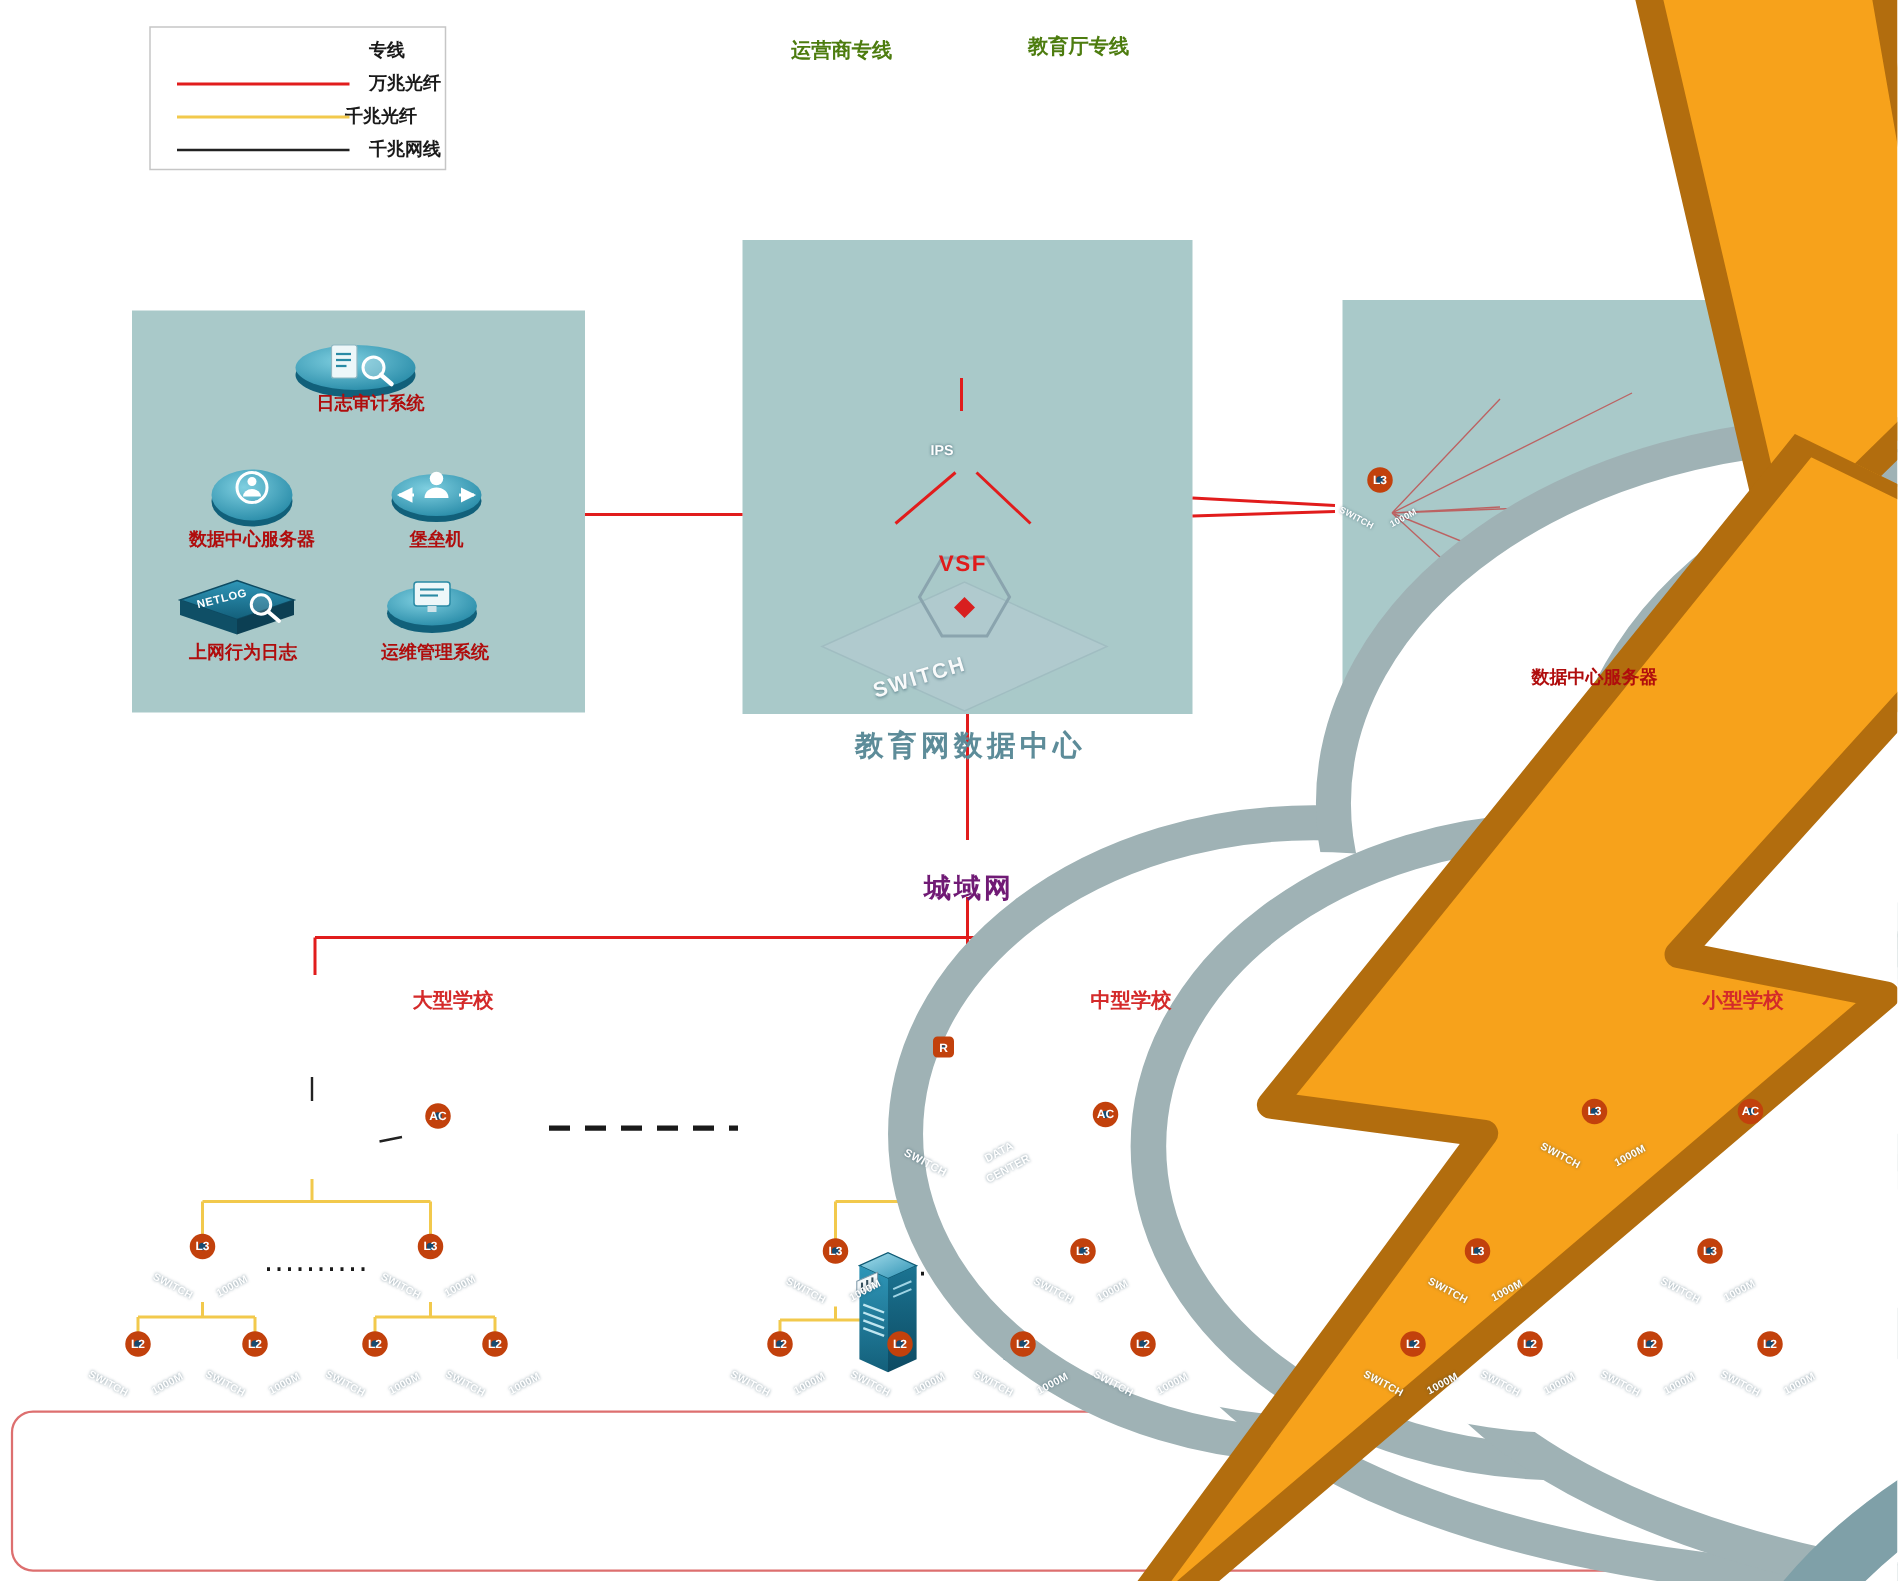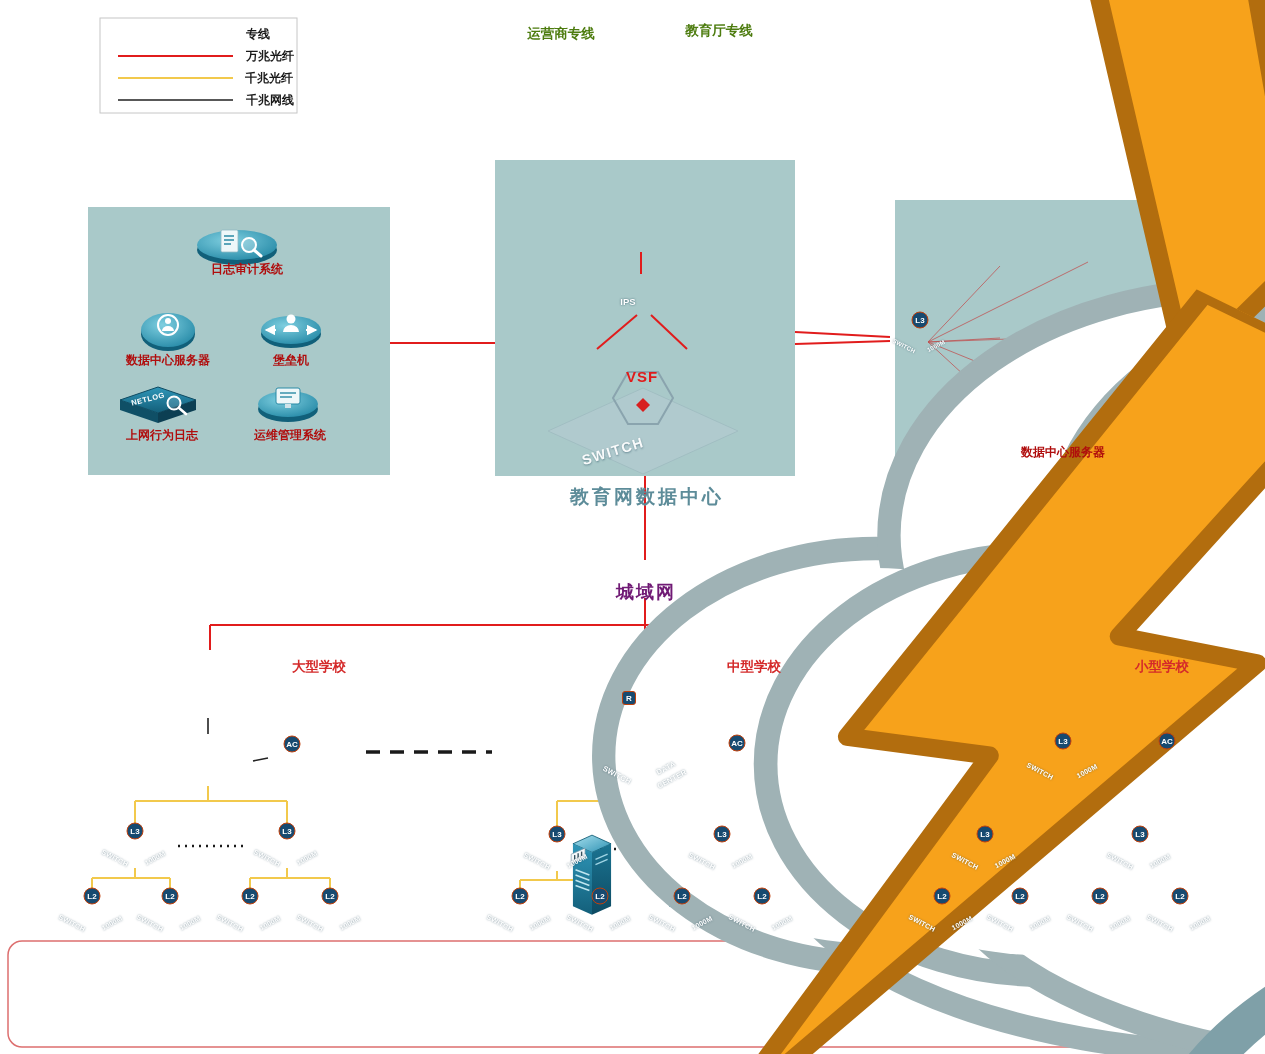--- a/index.html
+++ b/index.html
@@ -14,21 +14,21 @@
   .schoollbl{font:bold 13.5px "Liberation Sans",sans-serif;color:#d42a2a;}
   .vsf{font:bold 15px "Liberation Sans",sans-serif;color:#e01b1b;letter-spacing:1px;}
   .ips{font:bold 9.5px "Liberation Sans",sans-serif;color:#fff;text-shadow:0 0 2px rgba(10,50,70,.7);}
   .bigsw{font:bold 14px "Liberation Sans",sans-serif;color:rgba(255,255,255,.95);transform:translate(-50%,-50%) rotate(-17deg);letter-spacing:1.5px;text-shadow:0 1px 2px rgba(20,60,80,.45);}
   .netlog{font:bold 7.5px "Liberation Sans",sans-serif;color:#fff;transform:translate(-50%,-50%) rotate(-14deg);letter-spacing:.5px;}
   .swl{position:absolute;z-index:3;color:#fff;font:bold 7px "Liberation Sans",sans-serif;letter-spacing:.2px;white-space:nowrap;text-shadow:0 0 2px rgba(10,50,70,.55);}
   .swl.rl{transform:translate(-50%,-50%) rotate(28deg);}
   .swl.rr{transform:translate(-50%,-50%) rotate(-28deg);}
   .swl.sm{font-size:6px;}
   .swl.md{font-size:7.5px;}
-  .badge{position:absolute;z-index:3;transform:translate(-50%,-50%);width:17px;height:17px;border-radius:50%;background:#174a70;border:1px solid #c2410c;color:#fff;font:bold 8px "Liberation Sans",sans-serif;display:flex;align-items:center;justify-content:center;box-sizing:border-box;}
+  .badge{position:absolute;z-index:3;transform:translate(-50%,-50%);width:17px;height:17px;border-radius:50%;background:#174a70;border:6px solid #c2410c;color:#fff;font:bold 8px "Liberation Sans",sans-serif;display:flex;align-items:center;justify-content:center;box-sizing:border-box;}
   .badge.sq{border-radius:3px;width:14px;height:14px;}
 </style>
 </head>
 <body>
 
 <div id="canvas">
 
 <svg id="art" width="1265" height="1054" viewBox="0 0 1265 1054">
 <defs>
   <linearGradient id="gTop" x1="0" y1="0" x2="1" y2="1">
@@ -433,42 +433,42 @@
 <use href="#sym-cloud" transform="translate(647,0) scale(1.25)" style="color:#9fb2b5" stroke-width="1.8"></use>
 <use href="#sym-cloud" transform="translate(530,541) scale(1.92,1.5)" style="color:#7fa0a8" stroke-width="2.2"></use>
 
 <use href="#sym-bolt" transform="translate(120,24) rotate(-75) scale(0.62)"></use>
 <use href="#sym-bolt" transform="translate(566,56) rotate(-26) scale(0.95)"></use>
 <use href="#sym-bolt" transform="translate(714,54) rotate(26) scale(0.95)"></use>
 </svg>
 
 <span class="lbl leg" style="left:246px;top:34px">专线</span>
 <span class="lbl leg" style="left:246px;top:56px">万兆光纤</span>
-<span class="lbl leg" style="left:245px;top:78px">千兆光纤</span>
+<span class="lbl leg" style="left:230px;top:78px">千兆光纤</span>
 <span class="lbl leg" style="left:246px;top:100px">千兆网线</span>
 
 <span class="lbl cloudname" style="left:561px;top:34px">运营商专线</span>
 <span class="lbl cloudname" style="left:719px;top:31px">教育厅专线</span>
 <span class="lbl man" style="left:646px;top:592px">城域网</span>
 
 <span class="lbl dct" style="left:647px;top:497px">教育网数据中心</span>
 <span class="lbl vsf" style="left:642px;top:376px">VSF</span>
 <span class="lbl ips" style="left:628px;top:301px">IPS</span>
 <span class="lbl bigsw" style="left:613px;top:451px">SWITCH</span>
 
 <span class="lbl redlbl" style="left:247px;top:269px">日志审计系统</span>
 <span class="lbl redlbl" style="left:168px;top:360px">数据中心服务器</span>
 <span class="lbl redlbl" style="left:291px;top:360px">堡垒机</span>
 <span class="lbl netlog" style="left:148px;top:399px">NETLOG</span>
 <span class="lbl redlbl" style="left:162px;top:435px">上网行为日志</span>
 <span class="lbl redlbl" style="left:290px;top:435px">运维管理系统</span>
 
 <span class="lbl redlbl" style="left:1063px;top:452px">数据中心服务器</span>
 
-<span class="lbl schoollbl" style="left:319px;top:667px">大型学校</span>
+<span class="lbl schoollbl" style="left:302px;top:667px">大型学校</span>
 <span class="lbl schoollbl" style="left:754px;top:667px">中型学校</span>
 <span class="lbl schoollbl" style="left:1162px;top:667px">小型学校</span>
 
 <span class="badge" style="left:920px;top:320px">L3</span>
 <span class="swl rl sm" style="left:904px;top:346px">SWITCH</span>
 <span class="swl rr sm" style="left:936px;top:346px">1000M</span>
 
 <span class="badge" style="left:1063px;top:741px">L3</span>
 <span class="swl rl" style="left:1040px;top:771px">SWITCH</span>
 <span class="swl rr" style="left:1087px;top:771px">1000M</span>

